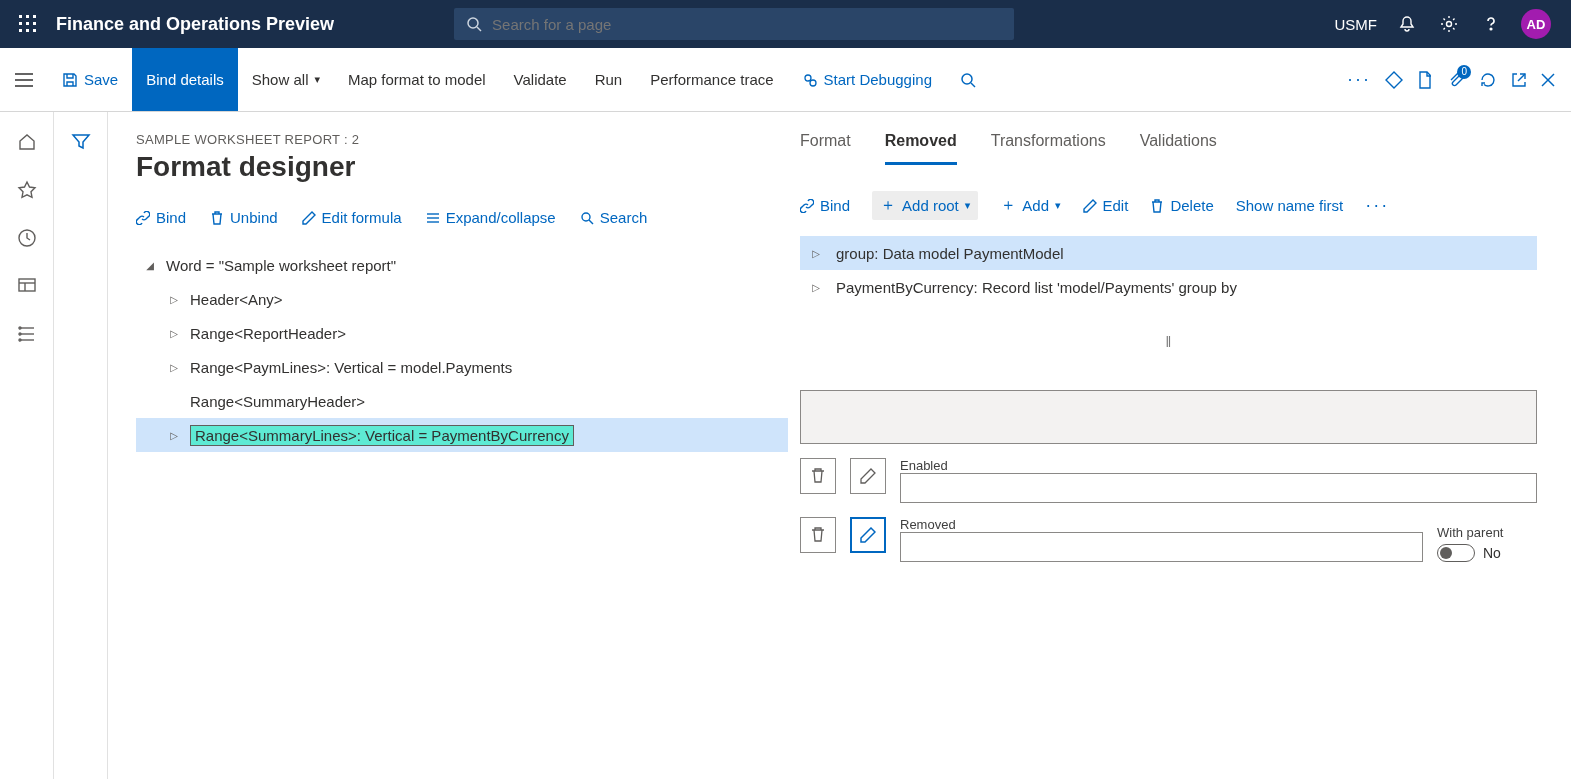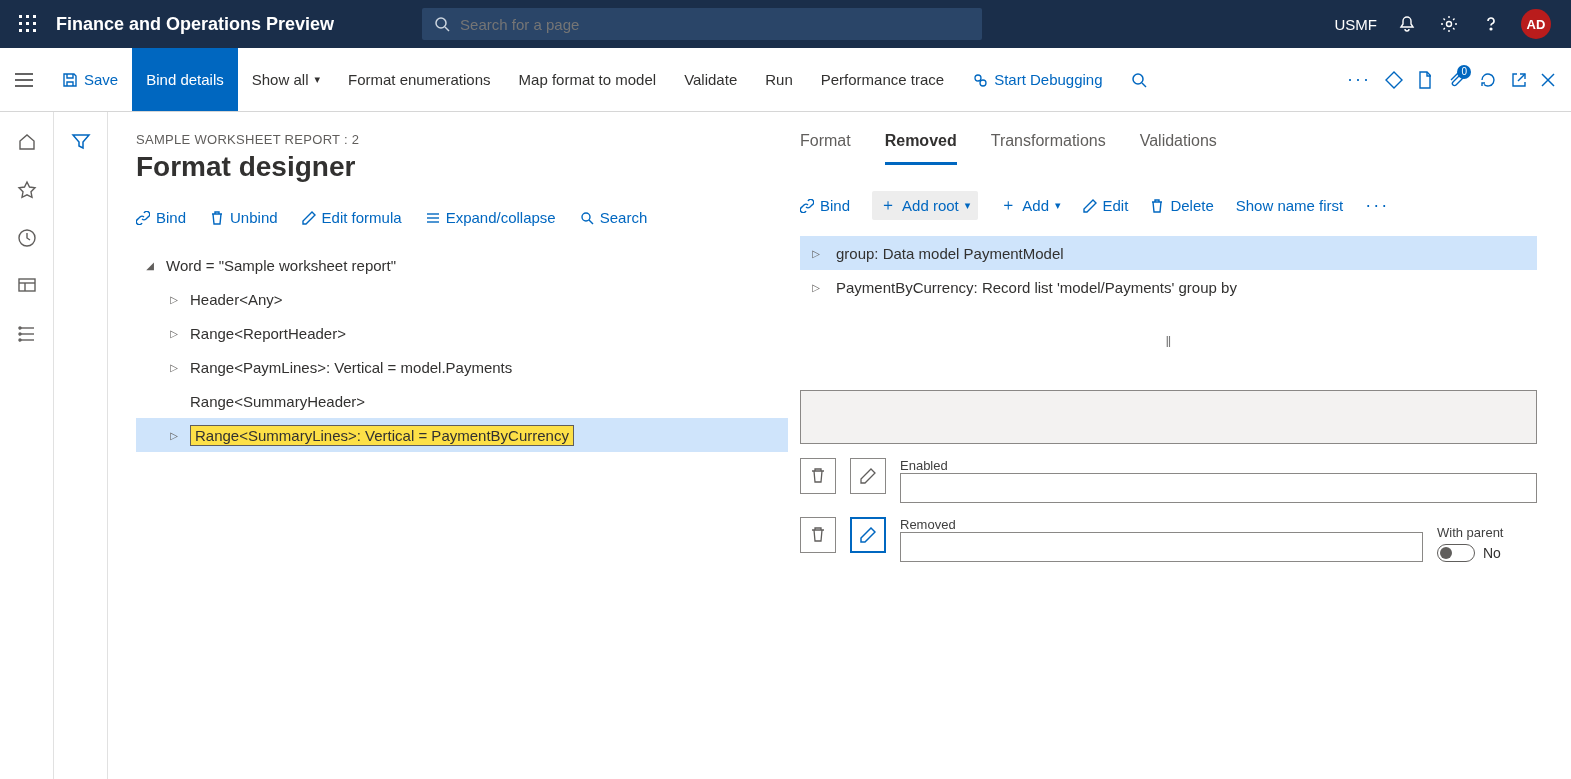--- a/index.html
+++ b/index.html
@@ -2,26 +2,26 @@
 <html><head>
 <meta charset="utf-8">
 <style>
 * { box-sizing: border-box; margin: 0; padding: 0; font-family: "Segoe UI", Arial, sans-serif; }
 body { width: 1571px; height: 779px; overflow: hidden; background: #fff; color: #323130; }
 
 
 .topbar { height: 48px; background: #1a2e4a; color: #fff; display: flex; align-items: center; padding: 0 8px; }
 .waffle { width: 40px; display: flex; align-items: center; justify-content: center; }
 .app-title { font-size: 18px; font-weight: 600; margin-left: 8px; }
-.searchbox { flex:0 0 auto; margin-left:88px; width: 560px; height: 32px; background: #2a4568; border-radius: 2px; display: flex; align-items: center; padding: 0 12px; color: #cdd6e0; }
+.searchbox { flex:0 0 auto; margin-left:120px; width: 560px; height: 32px; background: #2a4568; border-radius: 2px; display: flex; align-items: center; padding: 0 12px; color: #cdd6e0; }
 .searchbox input { background: transparent; border: none; outline: none; color: #cdd6e0; font-size: 15px; margin-left: 10px; width: 100%; }
 .topbar-spacer { flex: 1; }
 .topbar-right { display: flex; align-items: center; gap: 18px; padding-right: 12px; }
 .top-icon { width: 24px; height: 24px; display:flex; align-items:center; justify-content:center; color:#fff; }
-.avatar { width: 30px; height: 30px; border-radius: 50%; background: #b91c1c; color:#fff; display:flex; align-items:center; justify-content:center; font-size:13px; font-weight:600; }
+.avatar { width: 30px; height: 30px; border-radius: 50%; background: #a21caf; color:#fff; display:flex; align-items:center; justify-content:center; font-size:13px; font-weight:600; }
 
 
 .actionbar { height: 64px; border-bottom: 1px solid #d6d6d6; display: flex; align-items: stretch; background:#fff; }
 .ham { width: 48px; display:flex;align-items:center;justify-content:center;color:#323130; }
 .action-btn { display:flex; align-items:center; padding: 0 14px; font-size: 15px; color:#323130; cursor:pointer; gap:6px; }
 .action-btn.primary { background:#0067c0; color:#fff; }
 .action-btn.blue { color:#0067c0; }
 .actionbar-spacer{flex:1;}
 .actionbar-icons{display:flex;align-items:center;gap:14px;padding-right:16px;color:#0067c0;}
 .ico { display:inline-flex; align-items:center; justify-content:center; }
@@ -38,21 +38,21 @@
 .lpane { flex: 0 0 680px; padding: 20px 0 8px 28px; border-right:0; position:relative;}
 .breadcrumb-small{font-size:13px;color:#605e5c;letter-spacing:0.3px;}
 .page-title{font-size:28px;font-weight:600;margin-top:4px;}
 .lpane-toolbar{display:flex;align-items:center;gap:24px;margin-top:26px;color:#0067c0;font-size:15px;}
 .lpane-toolbar .tb{display:flex;align-items:center;gap:6px;cursor:pointer;}
 .tree{margin-top:22px;font-size:15px;color:#323130;}
 .tree-row{display:flex;align-items:center;height:34px;padding-left:6px;}
 .exp{width:16px;color:#605e5c;font-size:10px;text-align:center;}
 .tree-row.lvl1{padding-left:30px;}
 .tree-row.sel{background:#cfe4fb;border-radius:0;}
-.tree-row.sel .node-text{border:1px solid #605e5c;padding:1px 4px;background:#fde047;}
+.tree-row.sel .node-text{border:1px solid #605e5c;padding:1px 4px;background:#5eead4;}
 
 
 .rpane{flex:1;padding:20px 34px 0 12px;}
 .tabs{display:flex;gap:34px;font-size:16px;color:#605e5c;border-bottom:0;}
 .tab{padding-bottom:12px;cursor:pointer;}
 .tab.active{color:#323130;font-weight:600;border-bottom:3px solid #0067c0;}
 .rpane-toolbar{display:flex;align-items:center;gap:22px;margin-top:26px;color:#0067c0;font-size:15px;}
 .rpane-toolbar .tb{display:flex;align-items:center;gap:6px;cursor:pointer;}
 .tb.hover{background:#ededed;padding:4px 8px;border-radius:2px;}
 .dots{color:#0067c0;font-size:18px;letter-spacing:2px;}
@@ -147,21 +147,20 @@
           <path d="M5 2v4h6V2M5 14v-4h6v4"></path>
         </svg>
       </span>
     <span>Save</span>
   </div>
   <div class="action-btn primary">Bind details</div>
   <div class="action-btn">
       <span>Show all</span>
       <span style="font-size:11px;">▾</span>
     </div>
-  <div class="action-btn">Format enumerations</div>
   <div class="action-btn">Map format to model</div>
   <div class="action-btn">Validate</div>
   <div class="action-btn">Run</div>
   <div class="action-btn">Performance trace</div>
   <div class="action-btn blue">
     <span class="ico">
         <svg width="16" height="16" viewBox="0 0 16 16" fill="none" stroke="#0067c0" stroke-width="1.3">
           <circle cx="6" cy="6" r="3"></circle>
           <circle cx="11" cy="11" r="3"></circle>
           <line x1="8" y1="8" x2="9" y2="9"></line>

